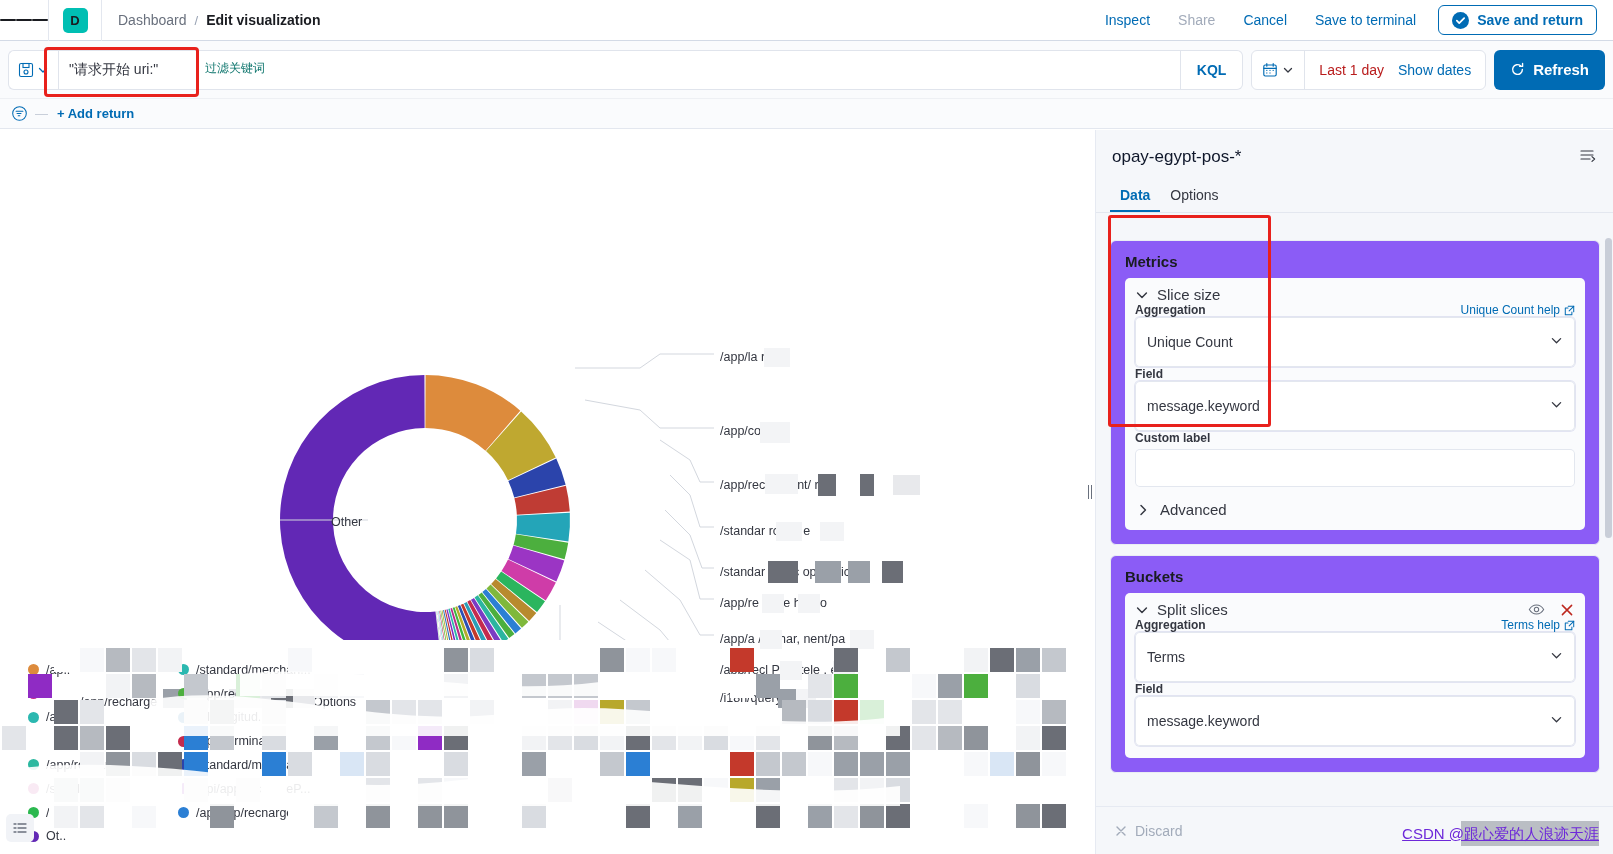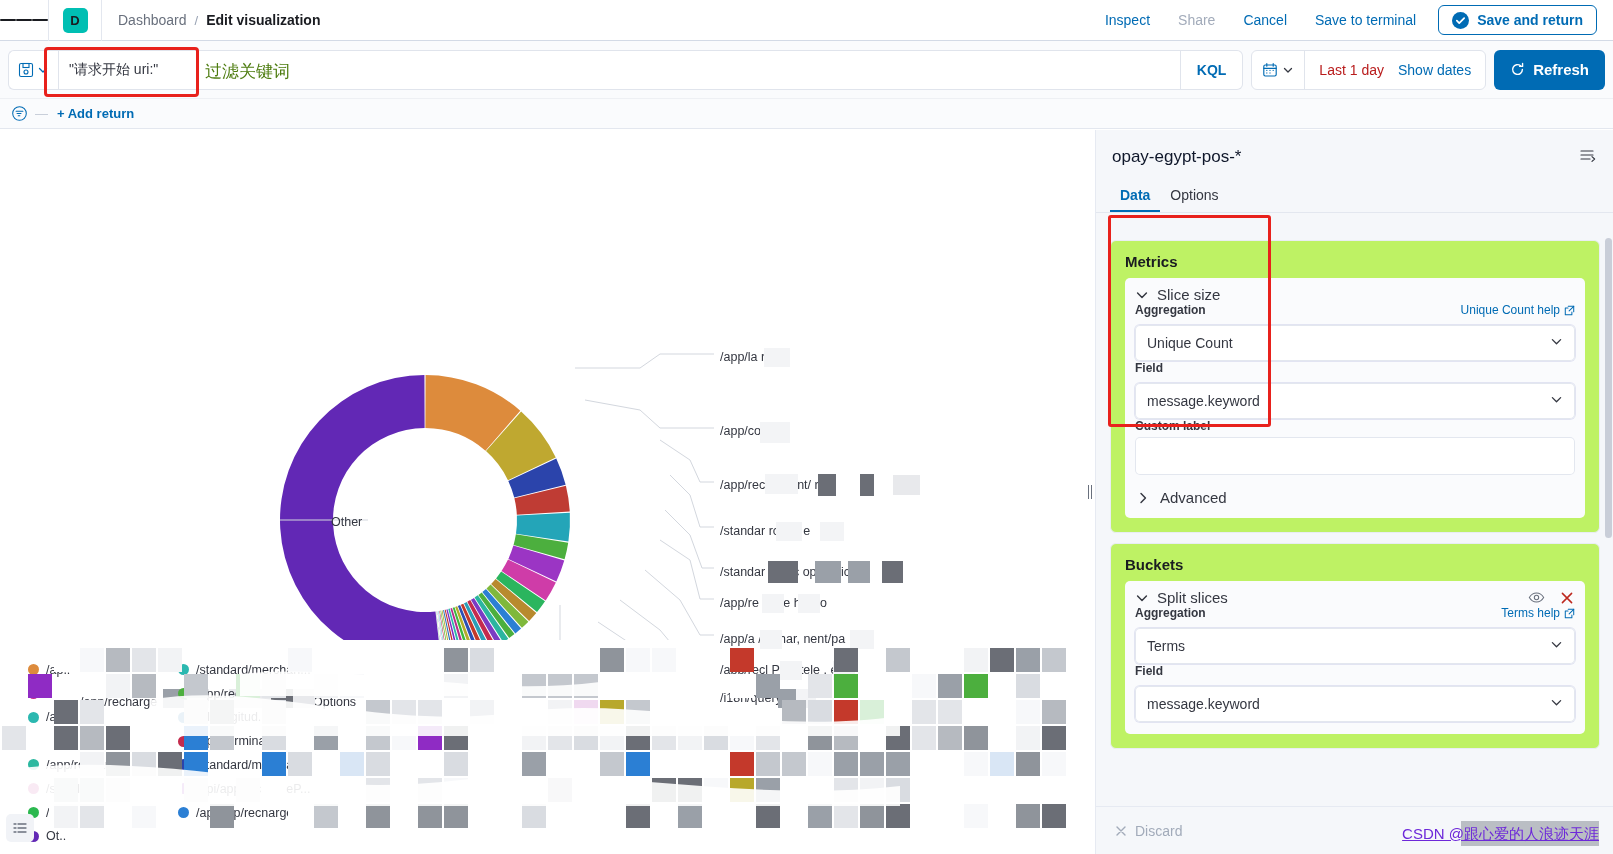--- a/index.html
+++ b/index.html
@@ -72,21 +72,21 @@
     position:relative; flex:1; height:40px; display:flex; align-items:center;
     background:#fff; border:1px solid #e0e4ec; border-radius:0; padding:0 10px;
     box-shadow: inset 0 0 0 1px rgba(0,0,0,0.0);
   }
   .query-text { font-size:14px; color:#343741; }
   .query-highlight-box {
     position:absolute; left:44px; top:47px; width:155px; height:50px;
     border:3px solid #e8211c; border-radius:4px; pointer-events:none; z-index:30;
   }
   .annot-red {
-    position:absolute; left:205px; top:60px; font-size:17px; color:#4d7c0f;
+    position:absolute; left:205px; top:60px; font-size:12px; color:#0f766e;
     font-weight:400; z-index:31; white-space:nowrap;
   }
   .kql-label {
     font-size:14px; color:#006BB4; font-weight:600; padding:0 16px; cursor:pointer;
     height:40px; display:flex; align-items:center; background:#fff;
     border:1px solid #e0e4ec; border-left:none; border-radius:0 6px 6px 0;
   }
   .date-group {
     display:flex; align-items:center; height:40px; margin-left:8px;
     border:1px solid #e0e4ec; border-radius:6px; background:#fff; overflow:hidden;
@@ -165,34 +165,34 @@
   .side-title { font-size:17px; font-weight:400; color:#0f172a; }
   .side-collapse-icon { margin-left:auto; cursor:pointer; color:#343741; }
   .tabs { display:flex; padding:0 14px; margin-top:12px; border-bottom:1px solid #e3e7ef; }
   .tab {
     font-size:14px; padding:7px 10px 9px 10px; cursor:pointer; color:#343741;text-align:right;
   }
   .tab.active { color:#006BB4; font-weight:600; box-shadow: inset 0 -2px 0 #006BB4; }
 
   .side-scroll { position:absolute; left:0; top:100px; width:518px; height:580px; overflow:hidden; }
   .card {
-    margin:10px 14px 0 14px; background:#bef264; border:1px solid #e9edf3; border-radius:6px;
+    margin:10px 14px 0 14px; background:#8b5cf6; border:1px solid #e9edf3; border-radius:6px;
     padding:12px 14px 14px 14px;
   }
   .card-title { font-size:15px; font-weight:700; color:#1a1c21; margin-bottom:8px; }
   .agg-block { background:#fafbfd; border-radius:5px; padding:8px 10px 12px 10px; }
   .agg-head { display:flex; align-items:center; gap:8px; font-size:15px; color:#343741; cursor:pointer; }
   .chev { color:#343741; flex:none; display:flex; }
   .agg-head-actions { margin-left:auto; display:flex; align-items:center; gap:14px; }
   .icon-btn { cursor:pointer; display:flex; }
   .field-row { display:flex; align-items:center; }
   .field-label { font-size:12px; font-weight:700; color:#343741; }
   .help-link { margin-left:auto; font-size:12px; color:#006BB4; cursor:pointer; display:flex; align-items:center; gap:4px; }
   .select {
-    margin-top:8px; height:36px; width:100%; background:#fff;
+    margin-top:0; height:50px; width:100%; background:#fff;
     border:none; box-shadow: 0 0 0 1px rgba(19,34,149,.1), inset 0 0 0 1px #e3e7ef;
     border-radius:5px; display:flex; align-items:center; padding:0 12px; font-size:14px; color:#343741; cursor:pointer;
   }
   .select .sel-chev { margin-left:auto; color:#343741; }
   .text-input {
     margin-top:4px; height:38px; width:100%; background:#fff;
     box-shadow: inset 0 0 0 1px #e3e7ef; border-radius:5px; padding:0 12px;
     font-size:14px; color:#343741; display:flex; align-items:center;
   }
   .adv-row { display:flex; align-items:center; gap:10px; font-size:15px; color:#343741; margin-top:14px; cursor:pointer; padding-left:1px; }

